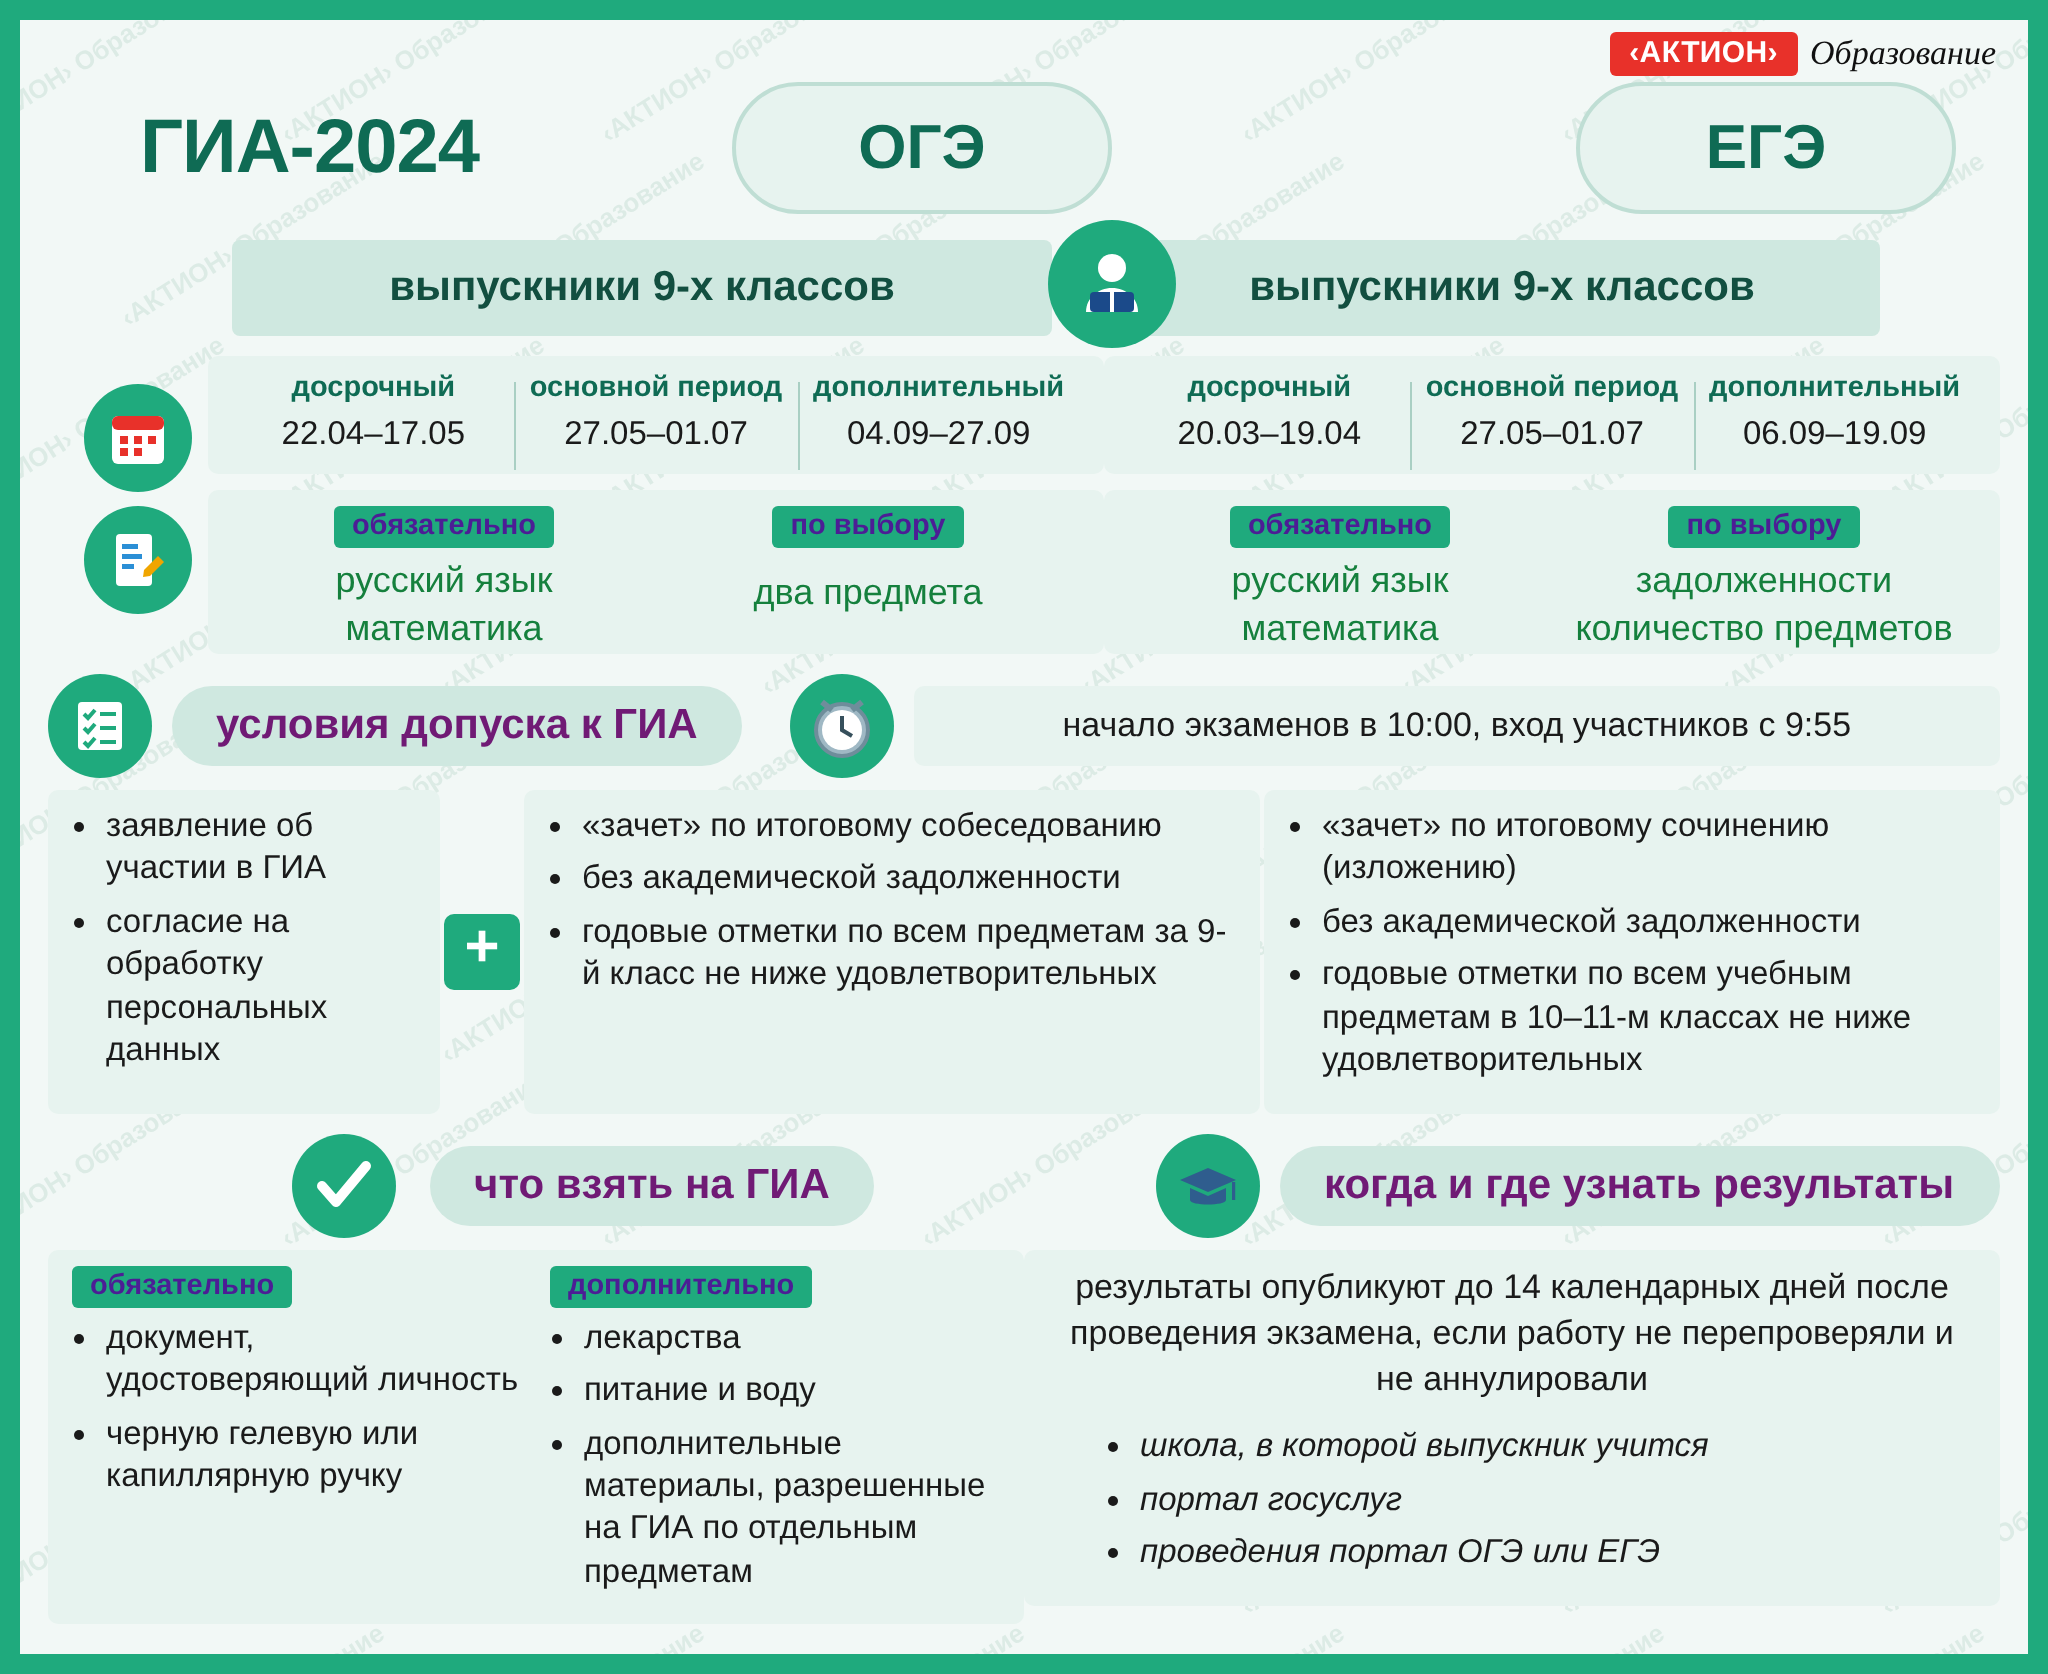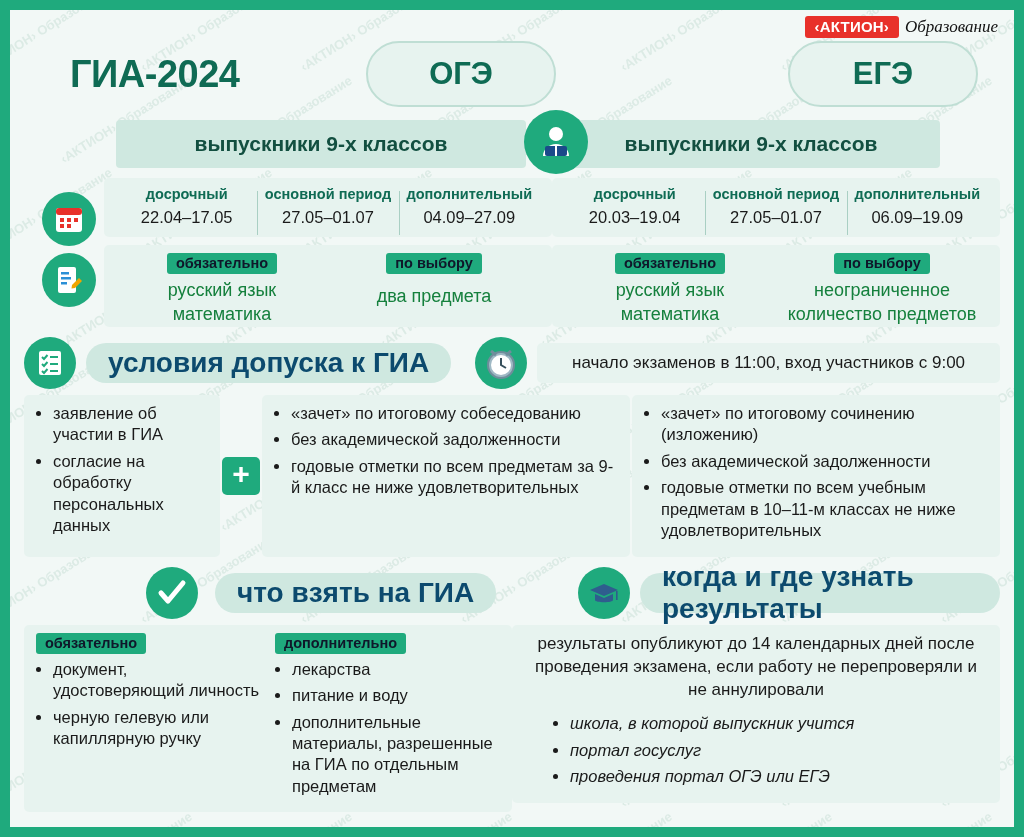--- a/index.html
+++ b/index.html
@@ -191,21 +191,21 @@
     font-size: 16.5px;
     color: #1a1a1a;
   }
 
   
   .subj-row { display: flex; }
   .subj { flex: 1; }
   .tag {
     display: inline-block;
     background: #1faa7d;
-    color: #0f172a;
+    color: #4c1d95;
     font-size: 14.5px;
     font-weight: bold;
     padding: 2px 9px 3px 9px;
     border-radius: 3px;
     margin-bottom: 5px;
   }
   .subj-text {
     font-size: 18px;
     color: #15803d;
     line-height: 1.32;
@@ -229,23 +229,23 @@
     justify-content: center;
     flex: 0 0 auto;
   }
   .heading-pill {
     background: #cfe8e0;
     border-radius: 24px;
     height: 40px;
     display: flex;
     align-items: center;
     padding: 0 22px;
-    font-size: 28px;
-    font-weight: bold;
-    color: #0c4a6e;
+    font-size: 21px;
+    font-weight: bold;
+    color: #701a75;
   }
 
   ul.bullets {
     margin: 0;
     padding-left: 17px;
     font-size: 16.5px;
     color: #1a1a1a;
     line-height: 1.3;
   }
   ul.bullets li { margin-bottom: 5px; }
@@ -458,21 +458,21 @@
           </div>
           <div class="col">
             <div class="card subj-row" style="height:82px;">
               <div class="subj" style="text-align:center;">
                 <span class="tag">обязательно</span>
                 <div class="subj-text" style="white-space:pre-line;">русский язык
 математика</div>
               </div>
               <div class="subj subj-center">
                 <span class="tag">по выбору</span>
-                <div class="subj-text" style="white-space:pre-line;">неограниченное
+                <div class="subj-text" style="white-space:pre-line;">задолженности
 количество предметов</div>
               </div>
             </div>
           </div>
         </div>
       </div>
 
       <div class="heading-row">
         <div class="circ-icon">
           <svg width="30" height="30" viewBox="0 0 30 30">
@@ -491,21 +491,21 @@
         </div>
         <div class="heading-pill">условия допуска к ГИА</div>
         <div class="circ-icon" style="margin-left:14px;">
           <svg width="40" height="40" viewBox="0 0 40 40">
             <circle cx="20" cy="22" r="13" fill="#9fb8c4" stroke="#6f8d9b" stroke-width="2"></circle>
             <circle cx="20" cy="22" r="10" fill="#ffffff"></circle>
             <path d="M20 15v7l5 3" stroke="#37505c" stroke-width="2" fill="none"></path>
             <path d="M10 8l5 4M30 8l-5 4" stroke="#6f8d9b" stroke-width="3"></path>
           </svg>
         </div>
-        <div class="time-note">начало экзаменов в 11:00, вход участников с 9:00</div>
+        <div class="time-note">начало экзаменов в 10:00, вход участников с 9:55</div>
       </div>
 
       <div style="display:flex; gap:2px; align-items:stretch;">
         <div class="card" style="width:196px;">
           <ul class="bullets">
             <li>заявление об участии в ГИА</li>
             <li>согласие на обработку персональных данных</li>
           </ul>
         </div>
         <div style="display:flex; align-items:center;">

